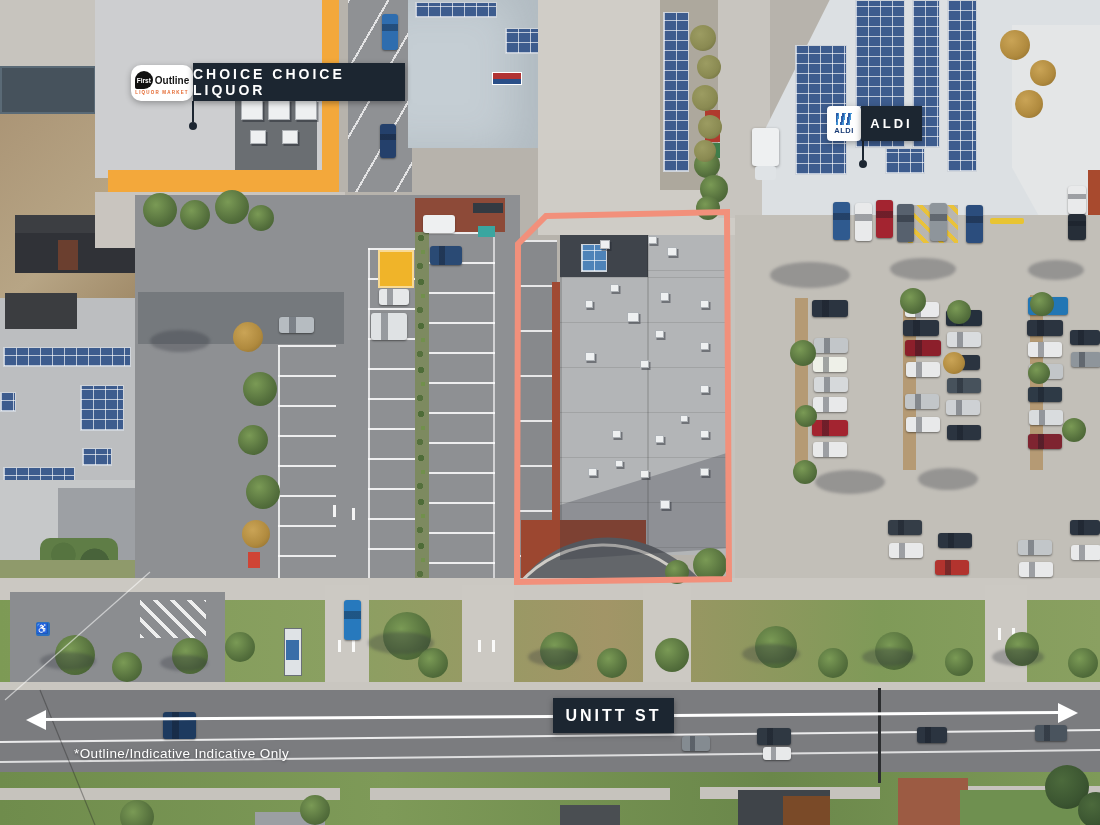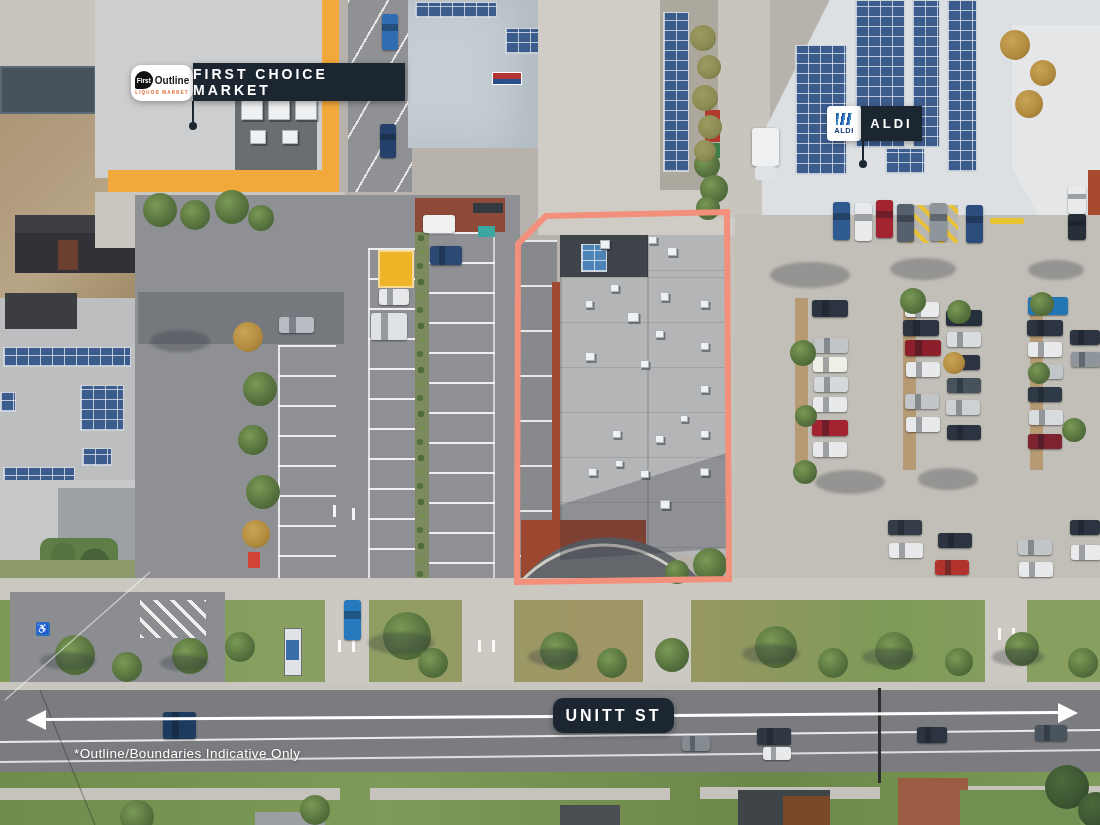--- a/index.html
+++ b/index.html
@@ -332,25 +332,25 @@
     <polygon points="1058,703 1078,713 1058,723" fill="#fff"></polygon>
   </svg>
 
   <div class="fc-pill" style="left:131px;top:65px;width:62px;height:36px;">
     <div style="display:flex;align-items:center;gap:2px;">
       <span style="width:18px;height:18px;background:#111;border-radius:50% 50% 50% 10%;color:#fff;font-size:6.5px;font-weight:700;display:flex;align-items:center;justify-content:center;">First</span>
       <span style="font-size:10px;font-weight:700;color:#161616;">Outline</span>
     </div>
     <div style="font-size:4.5px;letter-spacing:1.2px;color:#e4672e;font-weight:700;margin-top:1px;">LIQUOR MARKET</div>
   </div>
-  <div class="navybox" style="left:193px;top:63px;width:212px;height:38px;font-size:14px;letter-spacing:3px;">FIRST CHOICE MARKET</div>
+  <div class="navybox" style="left:193px;top:63px;width:212px;height:38px;font-size:14px;letter-spacing:3px;">CHOICE CHOICE LIQUOR</div>
 
   <div class="aldi-pill" style="left:827px;top:106px;width:34px;height:35px;">
     <div style="width:16px;height:12px;background:repeating-linear-gradient(100deg,#2b5ca8 0 2px,#3f8fd1 2px 3.5px,transparent 3.5px 6px);"></div>
     <div style="font-size:7.5px;font-weight:700;color:#173a74;letter-spacing:.5px;margin-top:1px;">ALDI</div>
   </div>
   <div class="navybox" style="left:861px;top:106px;width:61px;height:35px;font-size:13px;letter-spacing:3px;">ALDI</div>
 
 
-  <div class="navybox" style="left:553px;top:698px;width:121px;height:35px;font-size:16px;letter-spacing:3px;border-radius:10px;">UNITT ST</div>
-
-  <div class="disclaimer" style="left:74px;top:746px;">*Outline/Boundaries Indicative Only</div>
+  <div class="navybox" style="left:553px;top:698px;width:121px;height:35px;font-size:16px;letter-spacing:3px;border-radius:0;">UNITT ST</div>
+
+  <div class="disclaimer" style="left:74px;top:746px;">*Outline/Indicative Indicative Only</div>
 </div>
 
 </body></html>

